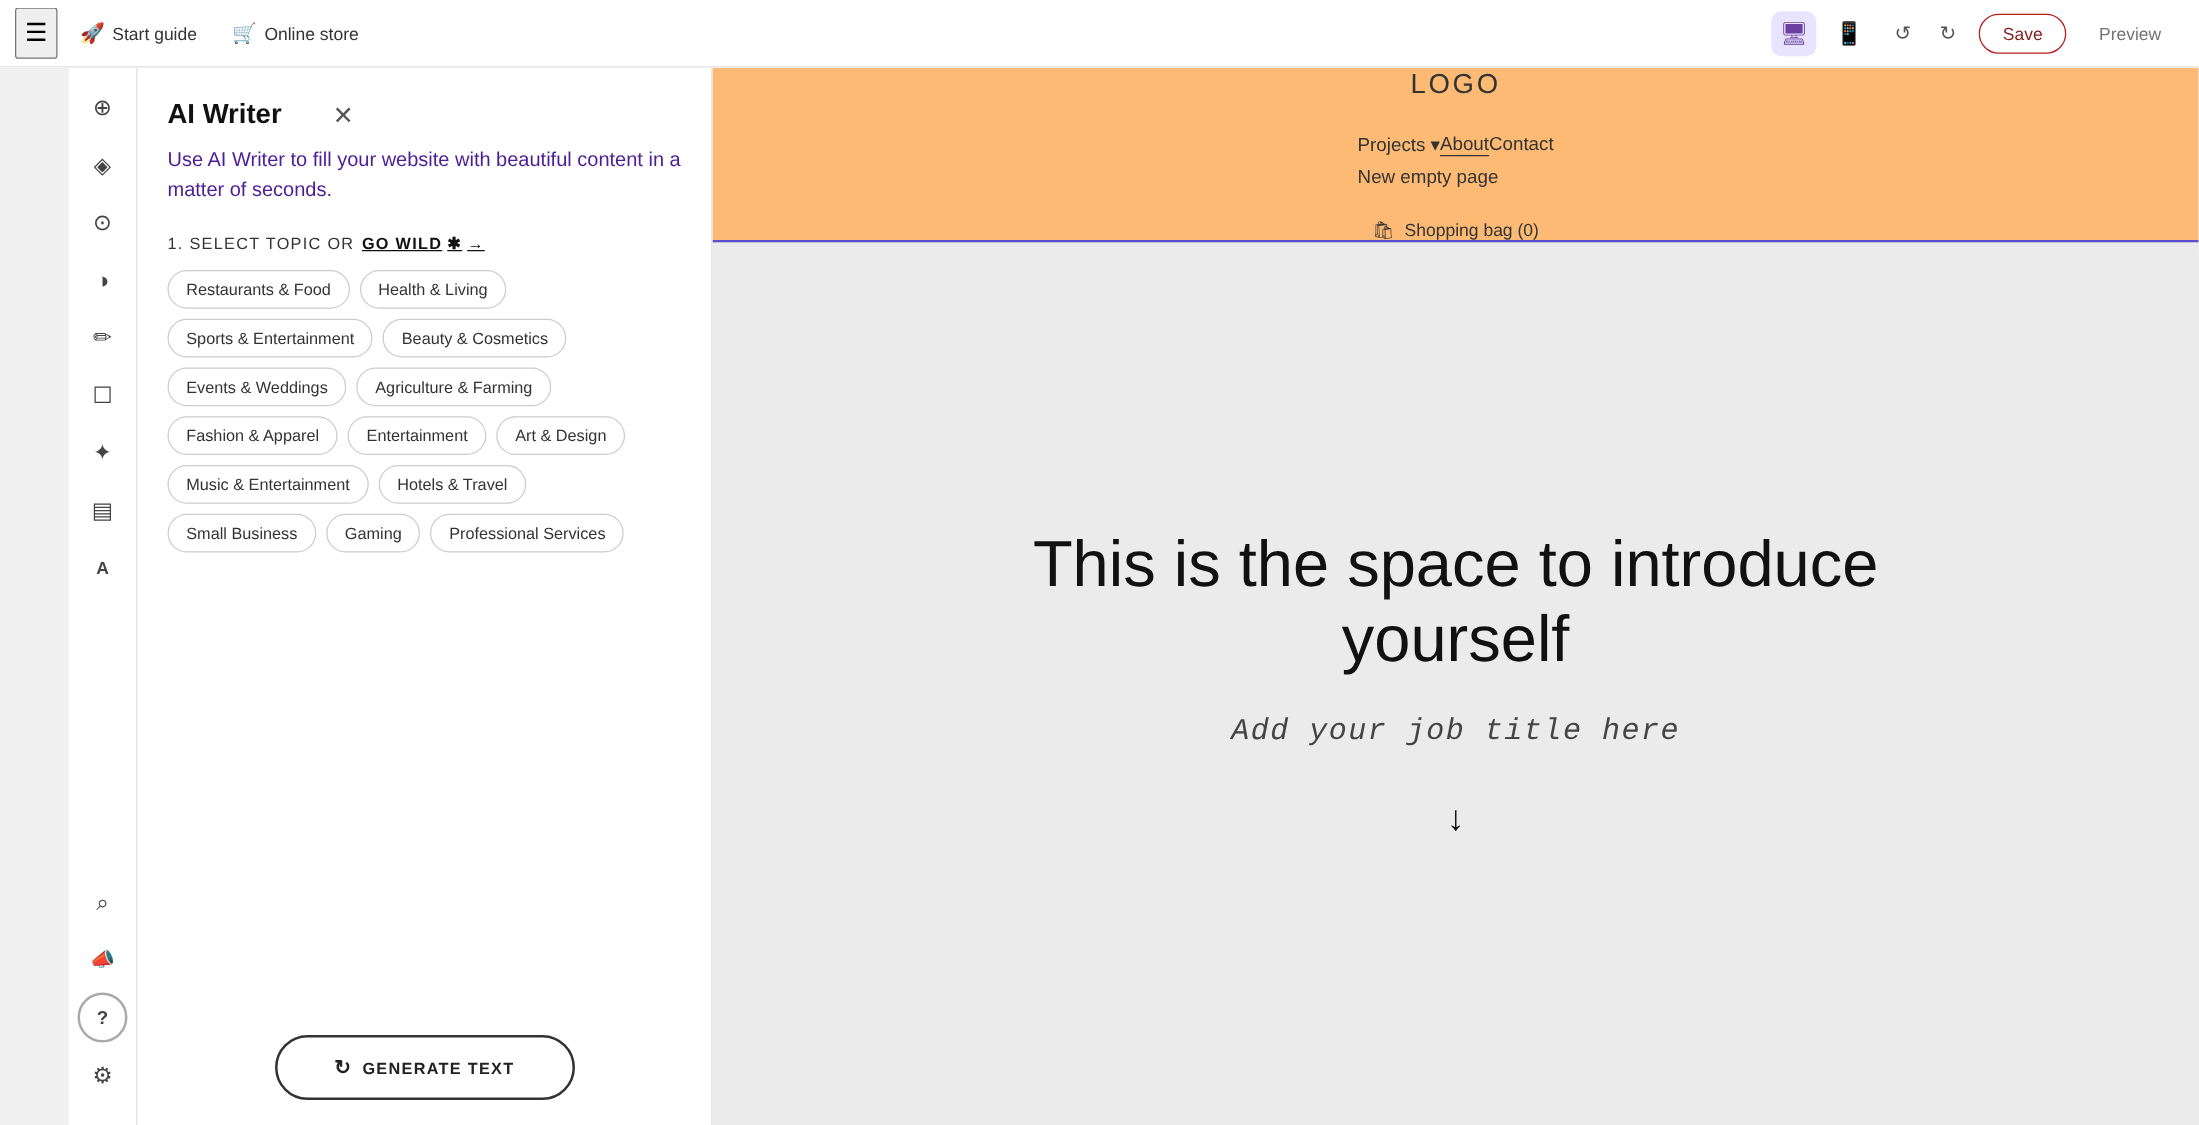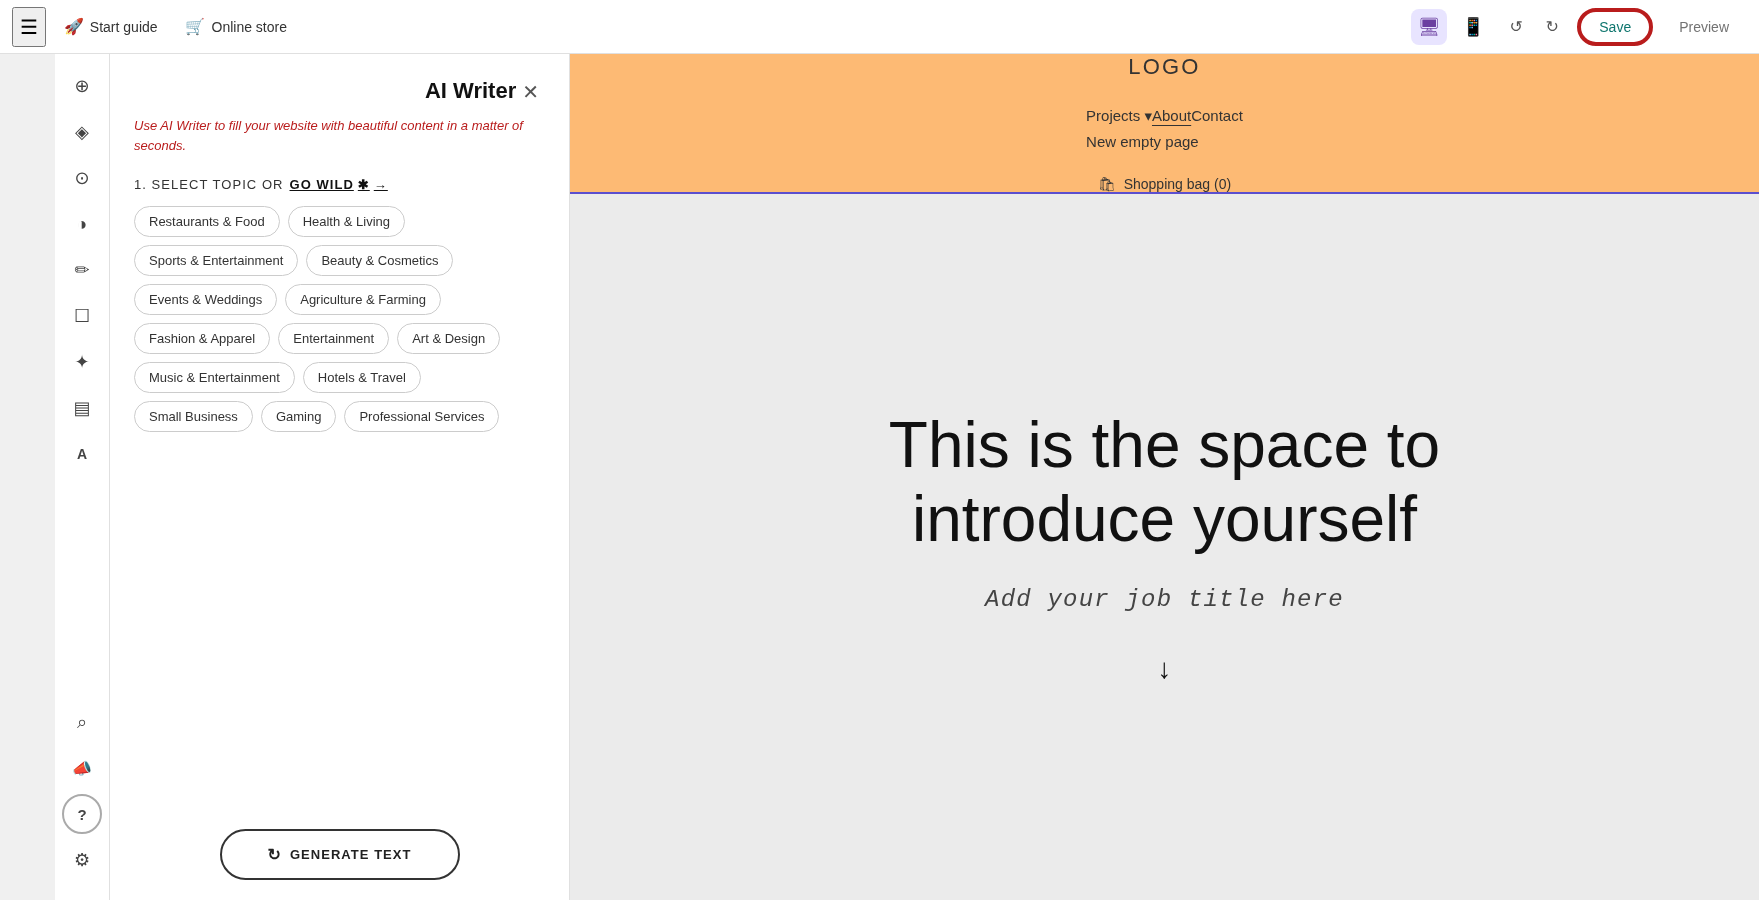--- a/index.html
+++ b/index.html
@@ -57,22 +57,22 @@
       width: 36px; height: 36px; display: flex; align-items: center; justify-content: center;
       border-radius: 8px; cursor: pointer; border: none; background: transparent; font-size: 18px;
     }
     .device-btn.active { background: #e8e4ff; color: #6b3fa0; }
     .undo-redo { display: flex; gap: 2px; }
     .undo-redo button {
       width: 34px; height: 34px; background: transparent; border: none; cursor: pointer;
       font-size: 16px; color: #555; border-radius: 6px;
     }
     .save-btn {
-      padding: 7px 18px; background: transparent; border: 4px solid #b91c1c;
-      border-radius: 20px; cursor: pointer; font-size: 14px; color: #0f766e;
+      padding: 7px 18px; background: transparent; border: 1px solid #b91c1c;
+      border-radius: 20px; cursor: pointer; font-size: 14px; color: #7f1d1d;
     }
     .preview-btn {
       padding: 7px 18px; background: transparent; border: none;
       cursor: pointer; font-size: 14px; color: #737373; font-weight: 500;
     }
 
     
     .main-wrapper {
       margin-top: 54px;
       margin-left: 55px;
@@ -88,39 +88,39 @@
       background: #fff;
       border-right: 1px solid #e0e0e0;
       padding: 24px 24px 20px;
       display: flex;
       flex-direction: column;
       overflow-y: auto;
       flex-shrink: 0;
     }
     .ai-panel-header {
       display: flex;
-      justify-content: flex-end;
+      justify-content: flex-start;
       align-items: flex-start;
       margin-bottom: 10px;
+      gap: 35px;
     }
     .ai-panel-title {
       font-size: 22px;
       font-weight: 700;
       color: #111;
     }
     .close-btn {
       background: none; border: none; cursor: pointer;
       font-size: 20px; color: #555; padding: 2px 6px;
     }
     .ai-panel-desc {
-      font-size: 13px;
-      color: #b91c1c;
+      font-size: 16px;
+      color: #4c1d95;
       margin-bottom: 22px;
       line-height: 1.5;
-      font-style: italic;
     }
     .step-label {
       font-size: 13px;
       letter-spacing: 0.08em;
       color: #333;
       margin-bottom: 14px;
       display: flex;
       gap: 6px;
     }
     .step-label .go-wild {
@@ -230,21 +230,21 @@
       flex: 1;
       display: flex;
       flex-direction: column;
       align-items: center;
       justify-content: center;
       padding: 40px;
       text-align: center;
       background: #ebebeb;
     }
     .hero-title {
-      font-size: 64px;
+      font-size: 52px;
       font-weight: 400;
       color: #111;
       line-height: 1.15;
       margin-bottom: 30px;
       max-width: 700px;
     }
     .hero-subtitle {
       font-size: 24px;
       color: #444;
       font-style: italic;

